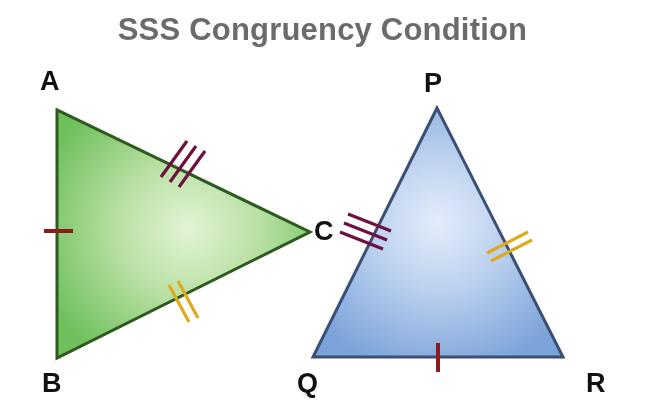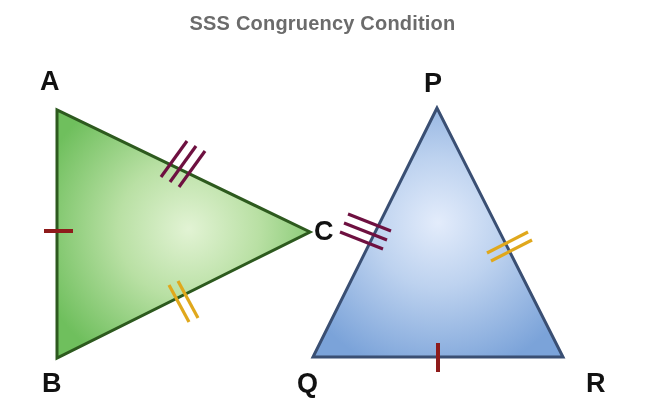--- a/index.html
+++ b/index.html
@@ -15,21 +15,21 @@
     overflow: hidden;
     font-family: "Liberation Sans", sans-serif;
   }
   #title {
     position: absolute;
     left: 0;
     top: 12px;
     width: 645px;
     text-align: center;
     font-family: "Liberation Sans", sans-serif;
-    font-size: 20px;
+    font-size: 31px;
     font-weight: bold;
     color: #6b6b6b;
     letter-spacing: 0.2px;
     white-space: nowrap;
   }
   #figure {
     position: absolute;
     left: 0;
     top: 0;
   }

